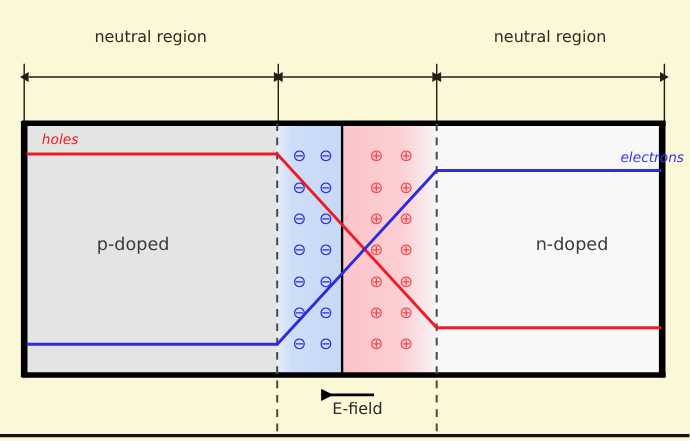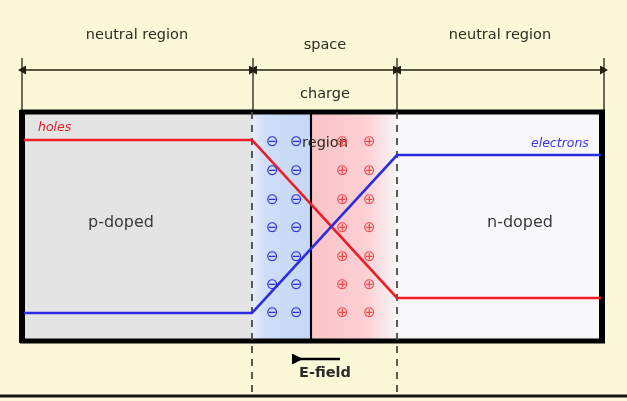--- a/index.html
+++ b/index.html
@@ -17,21 +17,21 @@
     font-family:"DejaVu Sans", sans-serif;
     white-space:pre;
     line-height:1.12;
     color:#2b2b2b;
   }
   .hdr{font-size:14.5px;text-align:center;color:#2e2b22;}
   .region-lbl{font-size:16px;color:#3a3a3a;}
   .carrier-lbl{font-size:12.5px;font-style:italic;}
   .holes-lbl{color:#ee1c24;}
   .electrons-lbl{color:#3b34e8;}
-  .efield-lbl{font-size:14.5px;color:#2b2b2b;font-weight:bold;}
+  .efield-lbl{font-size:14.5px;color:#2b2b2b;}
   .sym{
     position:absolute;
     font-size:15px;
     font-family:"DejaVu Sans", sans-serif;
     line-height:1;
   }
   .sym-minus{color:#2b2be0;}
   .sym-plus{color:#ee4b50;}
 </style>
 </head>
@@ -95,33 +95,28 @@
     <polyline id="curve-holes" fill="none" stroke="#ee1c24" stroke-width="2.6" points="24,140 252,140 397,298 601,298"></polyline>
     <polyline id="curve-electrons" fill="none" stroke="#2b2be0" stroke-width="2.6" points="24,313 252,313 397,155 601,155"></polyline>
 
     <line x1="340" y1="359" x2="292" y2="359" stroke="#000" stroke-width="2.6" marker-end="url(#arrEF)"></line>
 
     <line x1="0" y1="396" x2="627" y2="396" stroke="#141414" stroke-width="3"></line>
   </svg>
 
   <div class="lbl hdr" style="left:57px;top:26px;width:160px;">neutral region</div>
 
-  <div class="lbl hdr" style="left:265px;top:4px;width:120px;">
-    <div>space</div>
-    <div>charge</div>
-    <div>region</div>
-  </div>
 
   <div class="lbl hdr" style="left:420px;top:26px;width:160px;">neutral region</div>
 
   <div class="lbl region-lbl" style="left:74px;top:213px;width:94px;text-align:center;">p-doped</div>
   <div class="lbl region-lbl" style="left:472px;top:213px;width:96px;text-align:center;">n-doped</div>
 
   <div class="lbl carrier-lbl holes-lbl" style="left:38px;top:120px;">holes</div>
-  <div class="lbl carrier-lbl electrons-lbl" style="left:531px;top:136px;">electrons</div>
+  <div class="lbl carrier-lbl electrons-lbl" style="left:564px;top:136px;">electrons</div>
 
   <div class="lbl efield-lbl" style="left:283px;top:364px;width:84px;text-align:center;">E-field</div>
 
   <div id="charge-layer">
       <div class="sym sym-minus" style="left: 266px; top: 134px;">⊖</div>
       <div class="sym sym-minus" style="left: 290px; top: 134px;">⊖</div>
       <div class="sym sym-plus" style="left: 336px; top: 134px;">⊕</div>
       <div class="sym sym-plus" style="left: 363px; top: 134px;">⊕</div>
       <div class="sym sym-minus" style="left: 266px; top: 163px;">⊖</div>
       <div class="sym sym-minus" style="left: 290px; top: 163px;">⊖</div>

